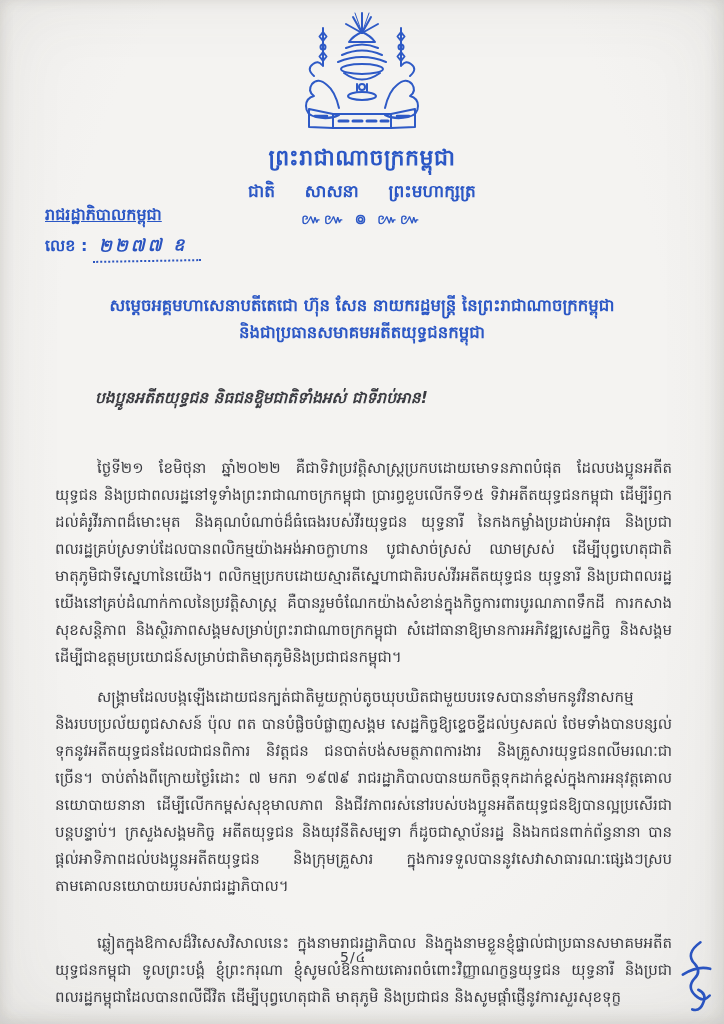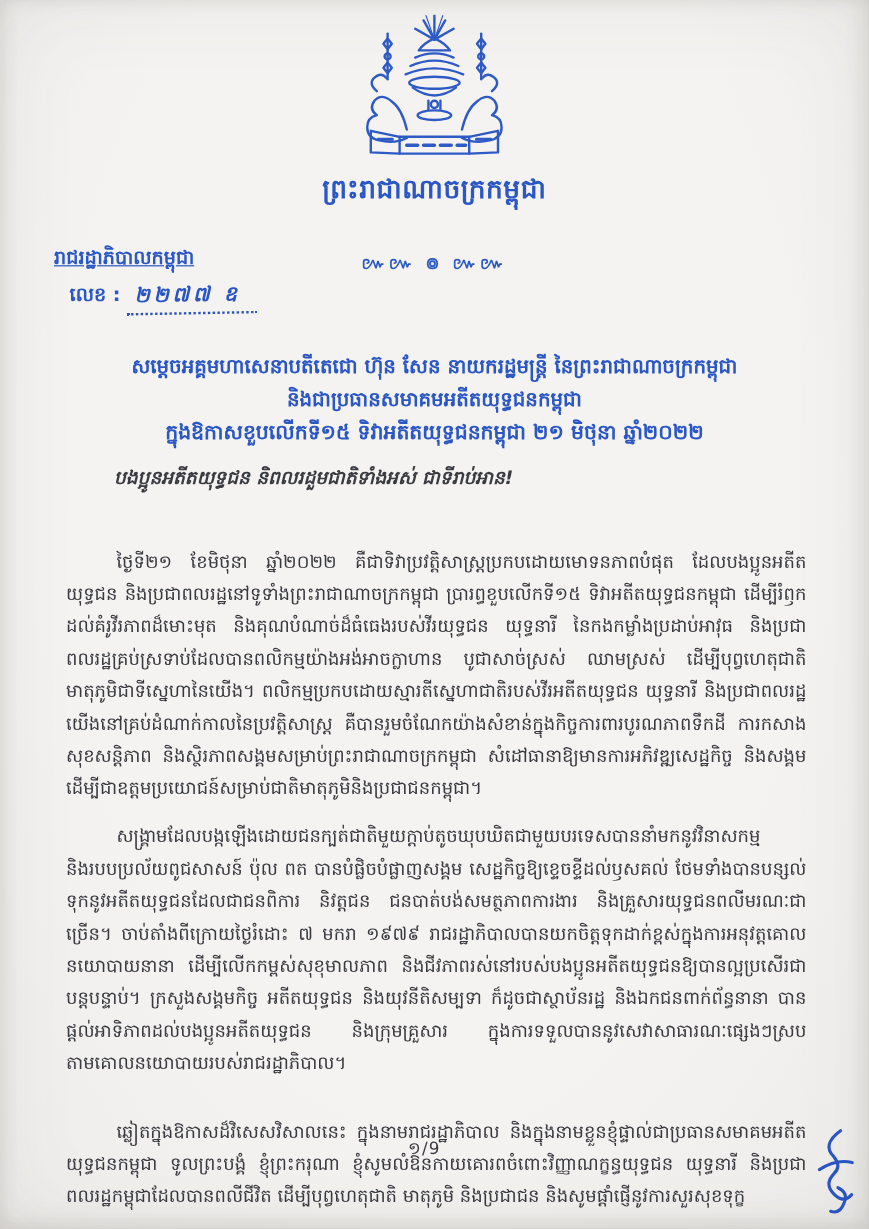--- a/index.html
+++ b/index.html
@@ -21,21 +21,21 @@
   .blue{color:#2b57c5;}
   .center{left:0;right:0;text-align:center;}
   .abs{position:absolute;}
 
   .emblem{top:12px;left:50%;transform:translateX(-50%);}
   .kingdom{top:144px;font-size:22px;font-weight:bold;letter-spacing:.5px;}
   .motto{top:180px;font-size:17px;font-weight:bold;word-spacing:1.4em;}
   .ornament{top:210px;font-size:14px;font-weight:bold;letter-spacing:3px;}
 
   .gov{top:204px;left:45px;font-size:16px;font-weight:bold;text-decoration:underline;}
-  .refline{top:234px;left:58px;font-size:16px;font-weight:bold;text-align:right;}
+  .refline{top:234px;left:45px;font-size:16px;font-weight:bold;text-align:right;}
   .ref-value{
     display:inline-block;
     font-size:17px;font-style:italic;letter-spacing:3px;
     color:#2a54c0;
     border-bottom:2px dotted #2a54c0;
     padding:0 14px 1px 6px;
     transform:rotate(-1deg);
   }
 
   .doc-heading{top:264px;font-size:19px;font-weight:bold;}
@@ -118,41 +118,41 @@
         <path d="M46 102 h58 v14 h-58 z"></path>
         <path d="M46 102 l-24 -5 v18 l24 1"></path>
         <path d="M104 102 l24 -5 v18 l-24 1"></path>
         <path d="M52 109 h9 m5 0 h9 m5 0 h9 m5 0 h7" stroke-width="3"></path>
         <path d="M28 104 h12 M110 104 h12" stroke-width="2.5"></path>
       </g>
     </svg>
   </div>
 
   <div class="abs center kingdom blue">ព្រះរាជាណាចក្រកម្ពុជា</div>
+  <div class="abs center motto blue">ជាតិ សាសនា ព្រះមហាក្សត្រ</div>
   <div class="abs center ornament blue">៚៚ ៙ ៚៚</div>
 
   <div class="abs gov blue">រាជរដ្ឋាភិបាលកម្ពុជា</div>
   <div class="abs refline blue">
     <span>លេខ :</span>
     <span class="ref-value">២២៧៧ ឧ</span>
   </div>
 
   <div class="abs center title-1 blue">សម្ដេចអគ្គមហាសេនាបតីតេជោ ហ៊ុន សែន នាយករដ្ឋមន្ត្រី នៃព្រះរាជាណាចក្រកម្ពុជា</div>
   <div class="abs center title-2 blue">និងជាប្រធានសមាគមអតីតយុទ្ធជនកម្ពុជា</div>
-  <div class="abs center title-3 blue">ក្នុងឱកាសខួបលើកទី១៥ ទិវាអតីតយុទ្ធជនកម្ពុជា ២១ មិថុនា ឆ្នាំ២០២២</div>
 
-  <div class="abs salutation">បងប្អូនអតីតយុទ្ធជន និពលរដួមជាតិទាំងអស់ ជាទីរាប់អាន!</div>
+  <div class="abs salutation">បងប្អូនអតីតយុទ្ធជន និធជនឱួមជាតិទាំងអស់ ជាទីរាប់អាន!</div>
 
   <div class="abs body-text">
     <p>ថ្ងៃទី២១ ខែមិថុនា ឆ្នាំ២០២២ គឺជាទិវាប្រវត្តិសាស្ត្រប្រកបដោយមោទនភាពបំផុត ដែលបងប្អូនអតីតយុទ្ធជន និងប្រជាពលរដ្ឋនៅទូទាំងព្រះរាជាណាចក្រកម្ពុជា ប្រារព្ធខួបលើកទី១៥ ទិវាអតីតយុទ្ធជនកម្ពុជា ដើម្បីរំឭកដល់គំរូវីរភាពដ៏មោះមុត និងគុណបំណាច់ដ៏ធំធេងរបស់វីរយុទ្ធជន យុទ្ធនារី នៃកងកម្លាំងប្រដាប់អាវុធ និងប្រជាពលរដ្ឋគ្រប់ស្រទាប់ដែលបានពលិកម្មយ៉ាងអង់អាចក្លាហាន បូជាសាច់ស្រស់ ឈាមស្រស់ ដើម្បីបុព្វហេតុជាតិមាតុភូមិជាទីស្នេហានៃយើង។ ពលិកម្មប្រកបដោយស្មារតីស្នេហាជាតិរបស់វីរអតីតយុទ្ធជន យុទ្ធនារី និងប្រជាពលរដ្ឋយើងនៅគ្រប់ដំណាក់កាលនៃប្រវត្តិសាស្ត្រ គឺបានរួមចំណែកយ៉ាងសំខាន់ក្នុងកិច្ចការពារបូរណភាពទឹកដី ការកសាងសុខសន្តិភាព និងស្ថិរភាពសង្គមសម្រាប់ព្រះរាជាណាចក្រកម្ពុជា សំដៅធានាឱ្យមានការអភិវឌ្ឍសេដ្ឋកិច្ច និងសង្គម ដើម្បីជាឧត្តមប្រយោជន៍សម្រាប់ជាតិមាតុភូមិនិងប្រជាជនកម្ពុជា។</p>
     <p class="gap-large">សង្គ្រាមដែលបង្កឡើងដោយជនក្បត់ជាតិមួយក្ដាប់តូចឃុបឃិតជាមួយបរទេសបាននាំមកនូវវិនាសកម្ម និងរបបប្រល័យពូជសាសន៍ ប៉ុល ពត បានបំផ្លិចបំផ្លាញសង្គម សេដ្ឋកិច្ចឱ្យខ្ទេចខ្ទីដល់ឫសគល់ ថែមទាំងបានបន្សល់ទុកនូវអតីតយុទ្ធជនដែលជាជនពិការ និវត្តជន ជនបាត់បង់សមត្ថភាពការងារ និងគ្រួសារយុទ្ធជនពលីមរណៈជាច្រើន។ ចាប់តាំងពីក្រោយថ្ងៃរំដោះ ៧ មករា ១៩៧៩ រាជរដ្ឋាភិបាលបានយកចិត្តទុកដាក់ខ្ពស់ក្នុងការអនុវត្តគោលនយោបាយនានា ដើម្បីលើកកម្ពស់សុខុមាលភាព និងជីវភាពរស់នៅរបស់បងប្អូនអតីតយុទ្ធជនឱ្យបានល្អប្រសើរជាបន្តបន្ទាប់។ ក្រសួងសង្គមកិច្ច អតីតយុទ្ធជន និងយុវនីតិសម្បទា ក៏ដូចជាស្ថាប័នរដ្ឋ និងឯកជនពាក់ព័ន្ធនានា បានផ្ដល់អាទិភាពដល់បងប្អូនអតីតយុទ្ធជន និងក្រុមគ្រួសារ ក្នុងការទទួលបាននូវសេវាសាធារណៈផ្សេងៗស្របតាមគោលនយោបាយរបស់រាជរដ្ឋាភិបាល។</p>
     <p>ឆ្លៀតក្នុងឱកាសដ៏វិសេសវិសាលនេះ ក្នុងនាមរាជរដ្ឋាភិបាល និងក្នុងនាមខ្លួនខ្ញុំផ្ទាល់ជាប្រធានសមាគមអតីតយុទ្ធជនកម្ពុជា ទូលព្រះបង្គំ ខ្ញុំព្រះករុណា ខ្ញុំសូមលំឱនកាយគោរពចំពោះវិញ្ញាណក្ខន្ធយុទ្ធជន យុទ្ធនារី និងប្រជាពលរដ្ឋកម្ពុជាដែលបានពលីជីវិត ដើម្បីបុព្វហេតុជាតិ មាតុភូមិ និងប្រជាជន និងសូមផ្ដាំផ្ញើនូវការសួរសុខទុក្ខ</p>
   </div>
 
-  <div class="abs page-number">១/9</div>
+  <div class="abs page-number">5/៤</div>
 
   <div class="abs paraph">
     <svg width="44" height="78" viewBox="0 0 44 78" aria-hidden="true">
       <g stroke="#2a54c0" fill="none" stroke-width="2.6" stroke-linecap="round">
         <path d="M34 6 q-18 8 -10 20 q5 9 -3 14 q-10 7 -3 17 q6 9 14 3"></path>
         <path d="M10 34 q16 -6 28 0"></path>
         <path d="M22 52 q8 6 2 14 q-5 8 -12 4"></path>
       </g>
     </svg>
   </div>

